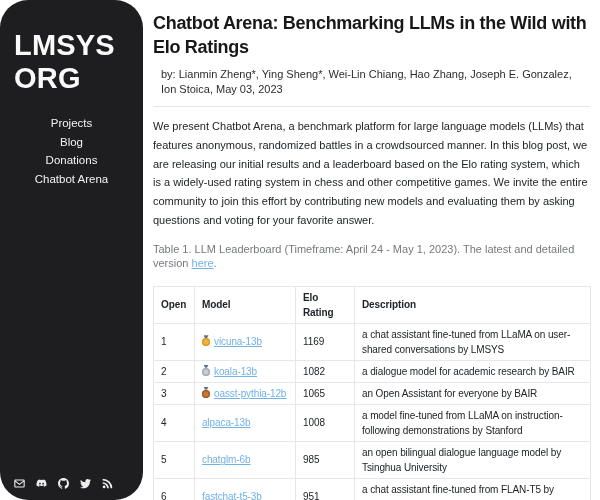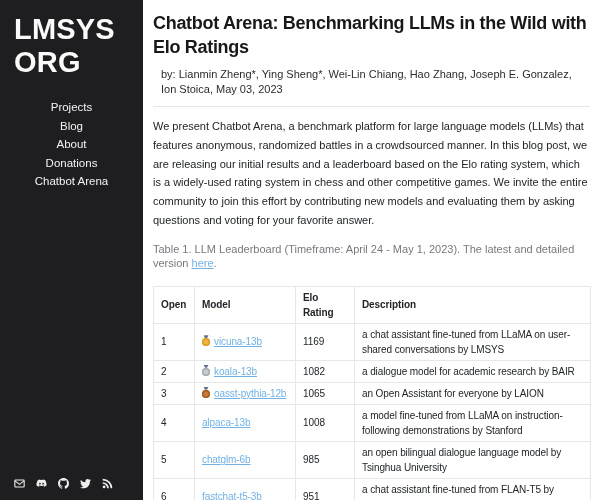--- a/index.html
+++ b/index.html
@@ -8,22 +8,23 @@
     overflow: hidden;
     background: #ffffff;
     font-family: "Liberation Sans", sans-serif;
   }
   
   .sidebar {
     position: fixed; left: 0; top: 0;
     width: 143px; height: 500px;
     background: #1e1e21;
     box-sizing: border-box;
-    padding: 13px 14px;
+    padding: 29px 14px;
     color: #ffffff;
+    border-radius: 28px;
   }
   .logo {
     font-size: 29px; font-weight: bold;
     line-height: 33px; color: #fafafa;
     letter-spacing: 0.2px;
     cursor: pointer;
   }
   .nav { margin-top: 19px; }
   .nav-item {
     font-size: 11.5px; line-height: 18.5px;
@@ -113,21 +114,20 @@
 <body>
 
 <aside class="sidebar">
   <div class="logo">
     <div>LMSYS</div>
     <div>ORG</div>
   </div>
   <nav class="nav" id="nav">
       <div class="nav-item">Projects</div>
       <div class="nav-item">Blog</div>
-      <div class="nav-item">About</div>
       <div class="nav-item">Donations</div>
       <div class="nav-item">Chatbot Arena</div>
     </nav>
   <div class="social">
     <a>
       <svg class="stroked" viewBox="0 0 16 16">
           <rect x="1.2" y="3" width="13.6" height="10" rx="1"></rect>
           <path d="M1.5 4.2 8 9.2l6.5-5"></path>
         </svg>
     </a>
@@ -182,21 +182,21 @@
         <tr>
     <td class="c-rank">2</td>
     <td class="c-model"><span class="medal medal-silver"></span><a class="mlink">koala-13b</a></td>
     <td class="c-elo">1082</td>
     <td>a dialogue model for academic research by BAIR</td>
   </tr>
         <tr>
     <td class="c-rank">3</td>
     <td class="c-model"><span class="medal medal-bronze"></span><a class="mlink">oasst-pythia-12b</a></td>
     <td class="c-elo">1065</td>
-    <td>an Open Assistant for everyone by LAION</td>
+    <td>an Open Assistant for everyone by BAIR</td>
   </tr>
         <tr>
     <td class="c-rank">4</td>
     <td class="c-model"><a class="mlink">alpaca-13b</a></td>
     <td class="c-elo">1008</td>
     <td>a model fine-tuned from LLaMA on instruction-following demonstrations by Stanford</td>
   </tr>
         <tr>
     <td class="c-rank">5</td>
     <td class="c-model"><a class="mlink">chatglm-6b</a></td>

